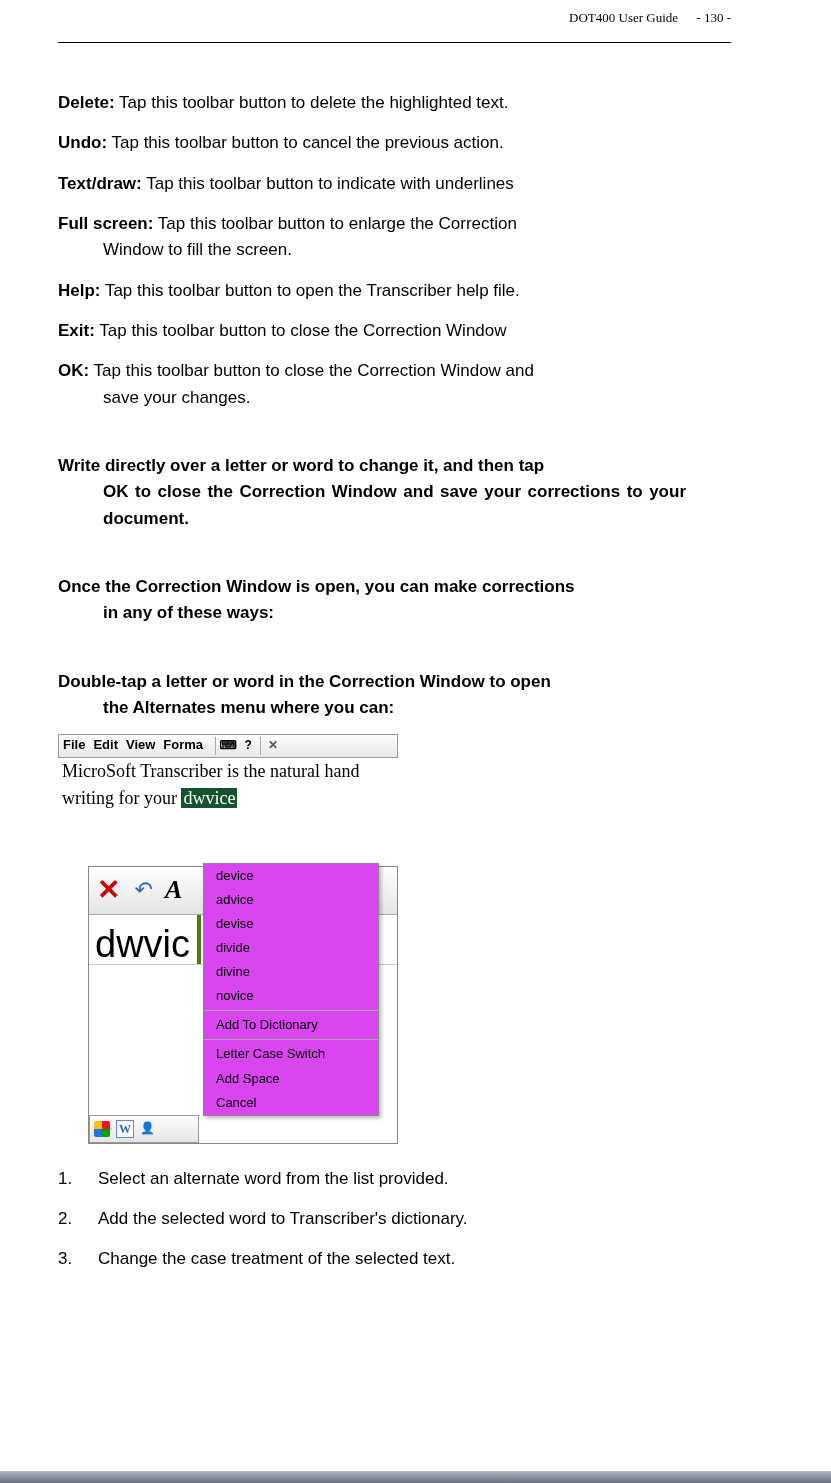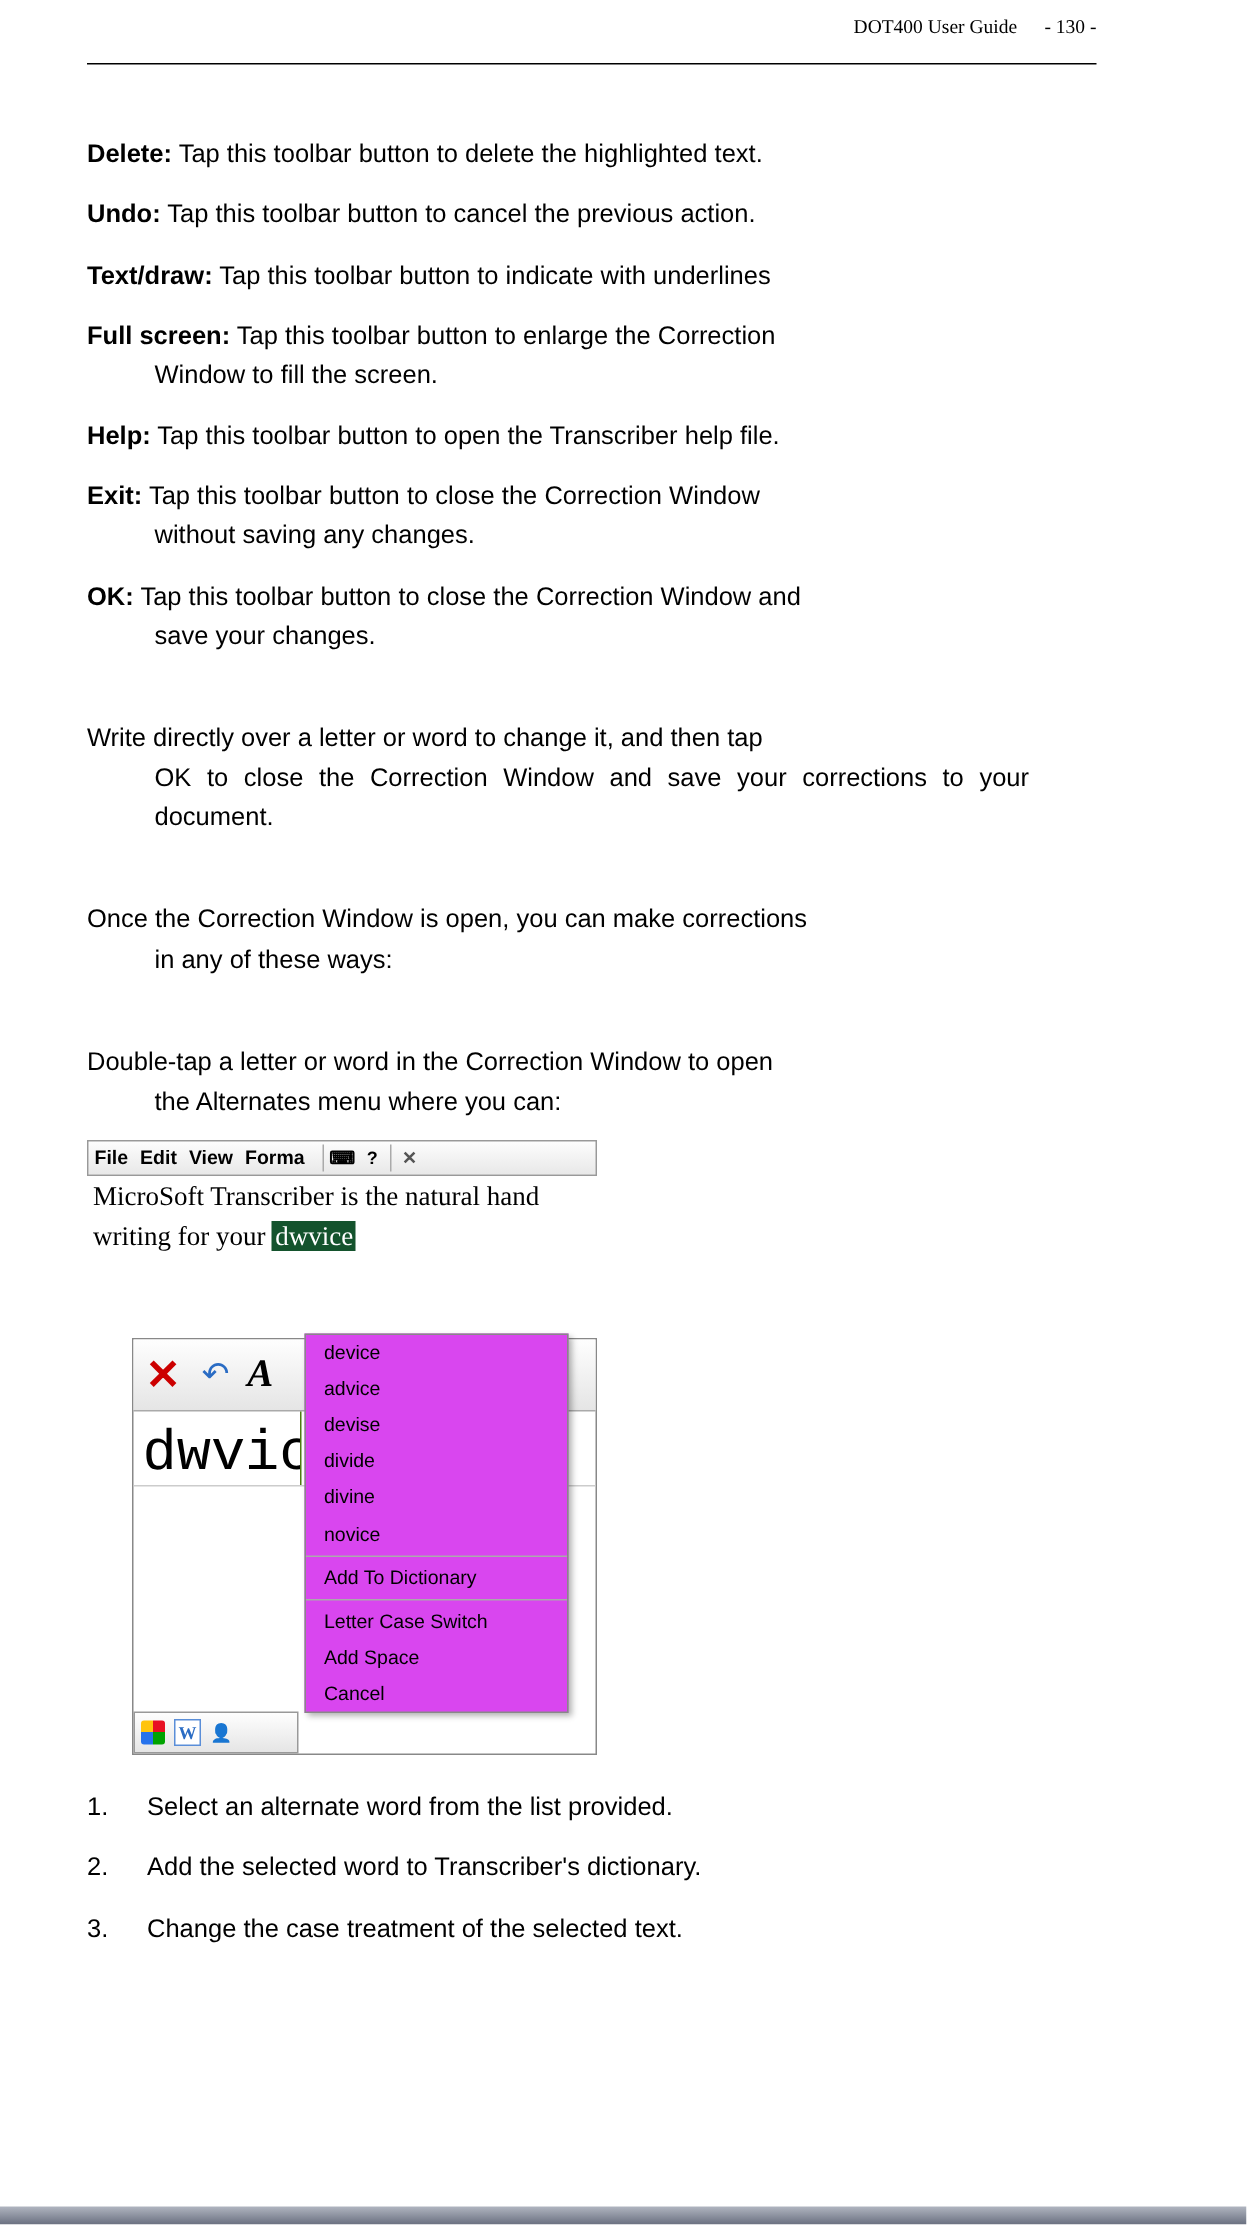--- a/index.html
+++ b/index.html
@@ -53,20 +53,21 @@
       padding-left: 45px;
       display: block;
     }
     .def-label {
       font-weight: bold;
     }
     .para {
       margin-top: 42px;
       margin-bottom: 0;
       text-align: justify;
+      font-weight: bold;
     }
     .para .indent {
       padding-left: 45px;
       display: block;
     }
     .screenshot-area {
       margin-top: 12px;
       position: relative;
       height: 412px;
     }
@@ -148,27 +149,27 @@
       font-style: italic;
       font-weight: bold;
       padding: 0 4px;
     }
     .ss-bigword-row {
       display: flex;
       height: 50px;
       border-bottom: 1px solid #ccc;
     }
     .ss-bigword {
-      font-family: Liberation Mono, monospace;
+      font-family: Liberation Sans, sans-serif;
       font-size: 38px;
       padding: 0 6px;
       flex: 0 0 auto;
       width: 112px;
       overflow: hidden;
-      border-right: 1px solid #4d7c0f;
+      border-right: 4px solid #4d7c0f;
     }
     .ss-alt-item {
       padding: 2px 10px;
       font-family: Tahoma, sans-serif;
     }
     .ss-alt-sep {
       border-top: 1px solid #aaa;
       margin: 2px 0;
     }
     .ss-bottombar {
@@ -273,21 +274,20 @@
     <span class="def-label">Full screen:</span><span> Tap this toolbar button to enlarge the Correction</span>
     <span class="indent">Window to fill the screen.</span>
   </div>
 
   <div class="def-item">
     <span class="def-label">Help:</span><span> Tap this toolbar button to open the Transcriber help file.</span>
   </div>
 
   <div class="def-item">
     <span class="def-label">Exit:</span><span> Tap this toolbar button to close the Correction Window</span>
-    <span class="indent">without saving any changes.</span>
   </div>
 
   <div class="def-item">
     <span class="def-label">OK:</span><span> Tap this toolbar button to close the Correction Window and</span>
     <span class="indent">save your changes.</span>
   </div>
 
   <div class="para">
     <span>Write directly over a letter or word to change it, and then tap</span>
     <span class="indent">OK to close the Correction Window and save your corrections to your document.</span>

